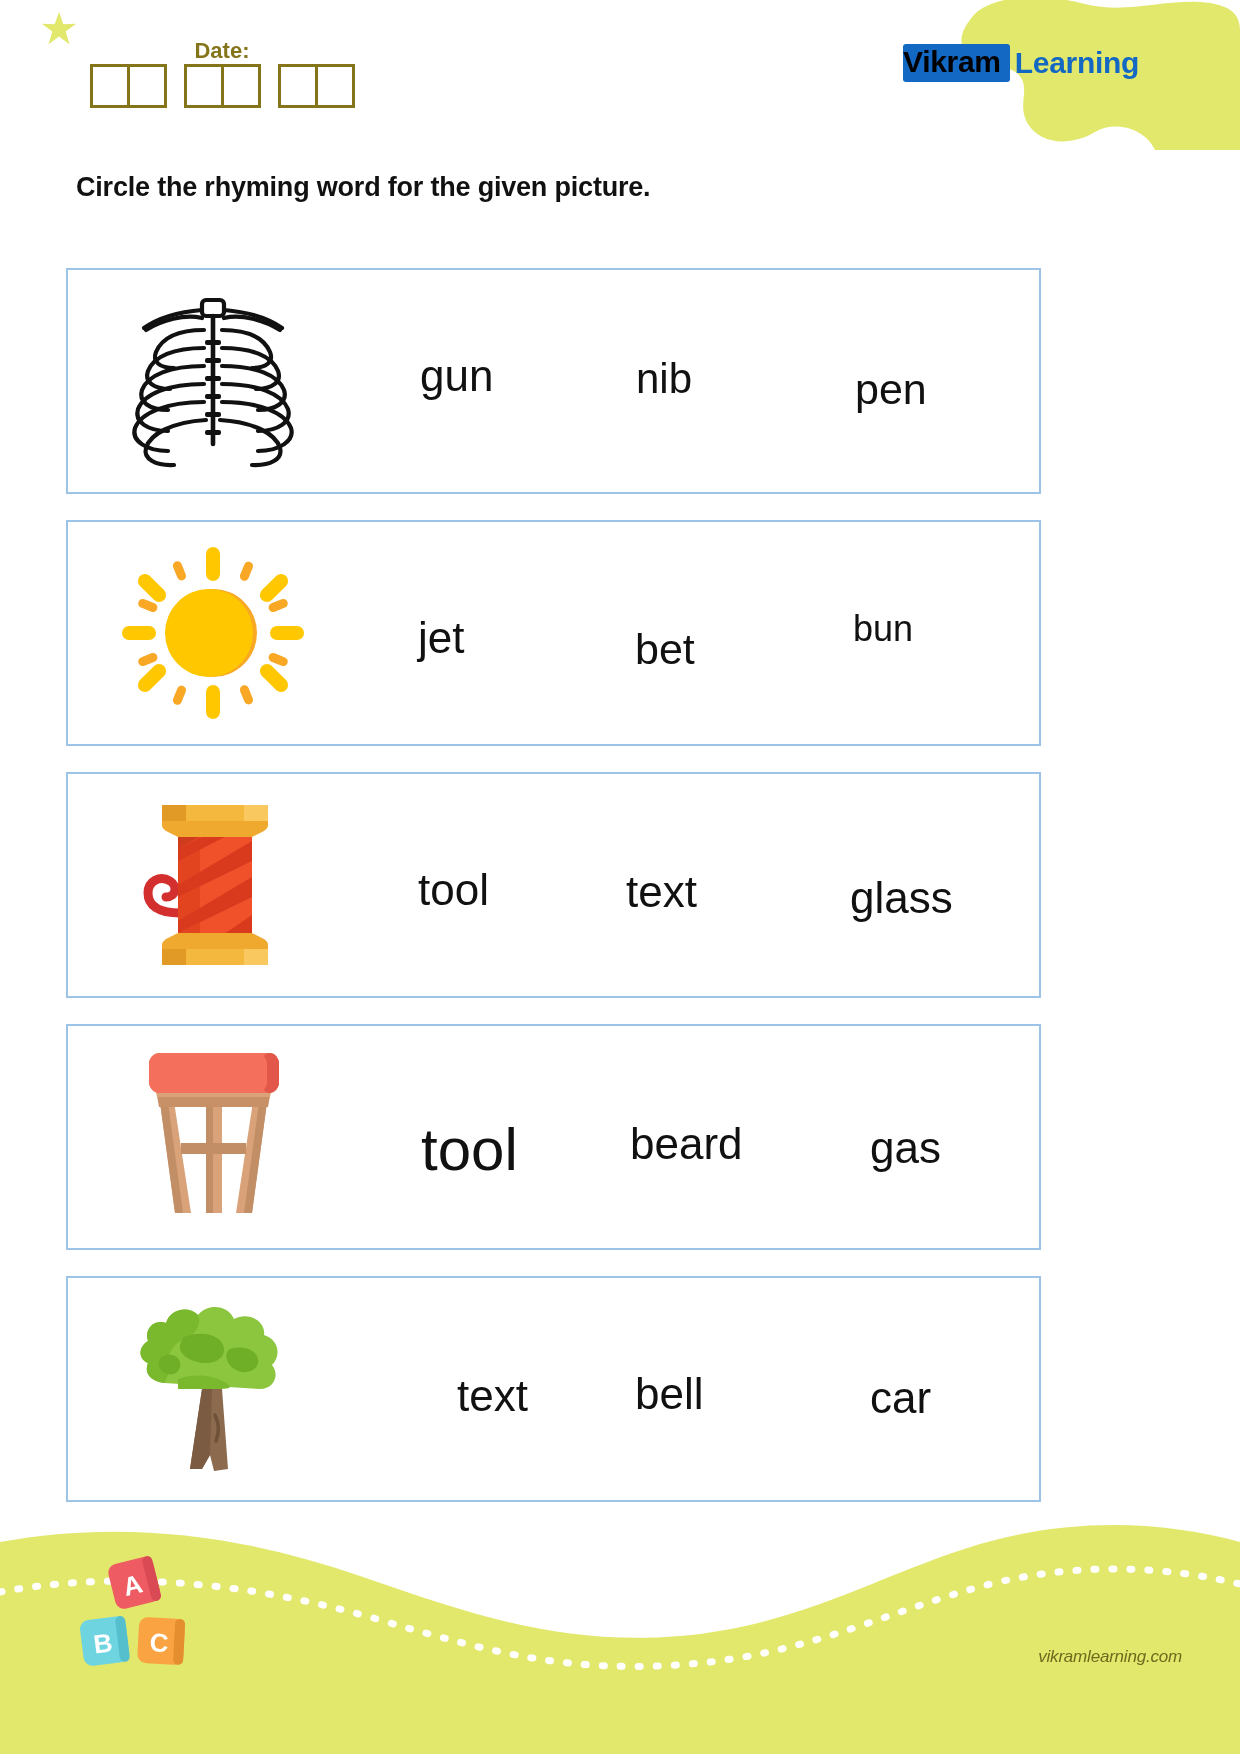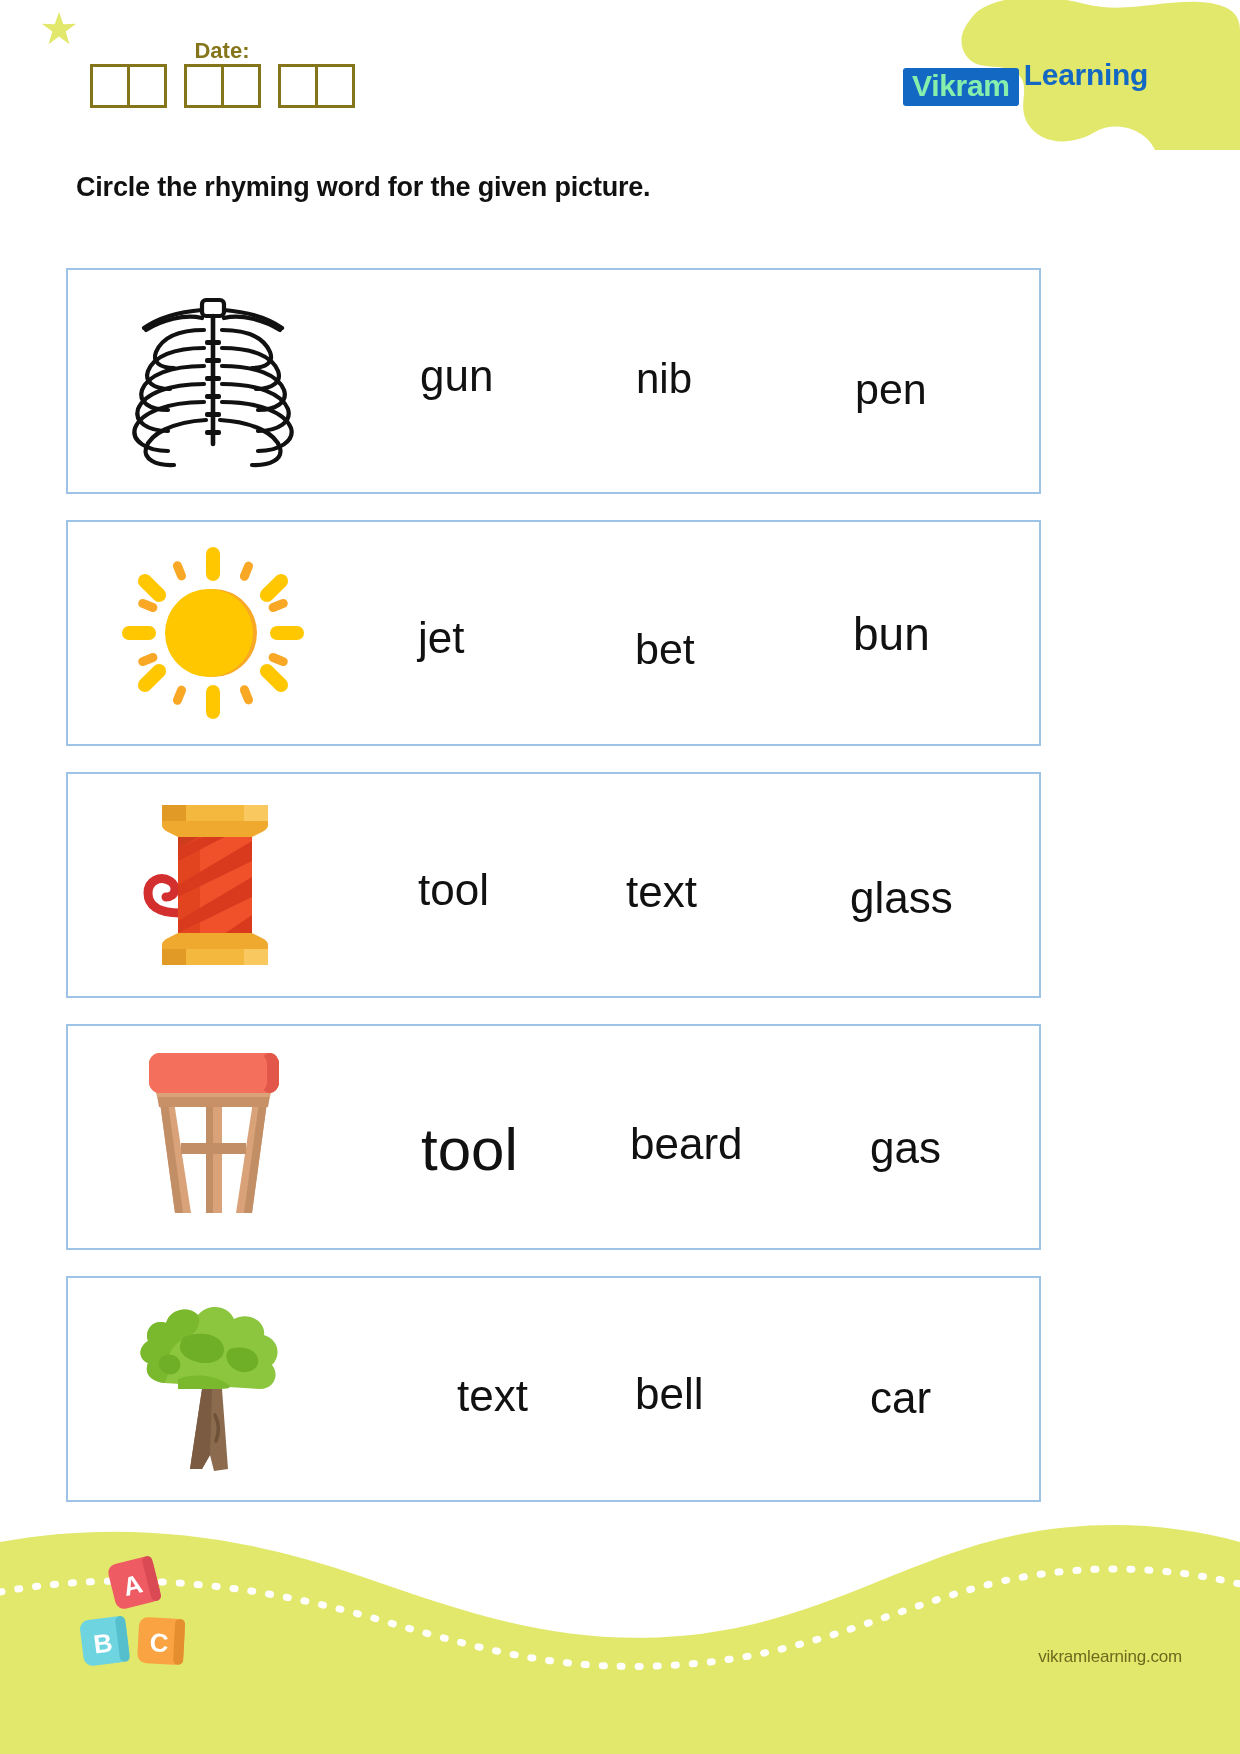--- a/index.html
+++ b/index.html
@@ -10,24 +10,23 @@
     overflow:hidden;
   }
   .page { position:relative; width:1240px; height:1754px; background:#fff; }
 
   
   .header-blob { position:absolute; top:0; right:0; width:330px; height:150px; pointer-events:none; }
   .star-deco { position:absolute; top:10px; left:40px; width:38px; height:38px; }
 
   .logo { position:absolute; top:44px; left:903px; display:flex; align-items:center; z-index:5; }
   .logo-mark {
-    background:#1368C4; color:#86efac; font-weight:bold; font-size:30px;
-    padding:3px 9px 5px 9px; border-radius:3px; letter-spacing:-0.3px; line-height:1;
+    background:#1368C4; color:#000000; font-weight:bold; font-size:30px;
+    padding:3px 9px 5px 0; border-radius:3px; letter-spacing:-0.3px; line-height:1;
     font-family:"Liberation Sans", sans-serif;
-    margin-top:24px;
   }
   .logo-word {
     color:#1368C4; font-weight:bold; font-size:30px; margin-left:5px;
     letter-spacing:-0.3px; line-height:1;
     font-family:"Liberation Sans", sans-serif;
   }
 
   
   .date-row { position:absolute; top:38px; left:72px; display:flex; align-items:center;flex-direction:column; }
   .date-label { color:#85751a; font-weight:bold; font-size:22px; font-family:"Liberation Sans", sans-serif; }
@@ -60,20 +59,21 @@
     font-size:44px; color:#111; font-family:"Liberation Sans", sans-serif;
     white-space:nowrap; line-height:1;
   }
 
   
   .footer { position:absolute; left:0; bottom:0; width:1240px; height:330px; pointer-events:none; }
   .site-url {
     position:absolute; right:58px; bottom:87px;
     color:#6f6a1e; font-size:17px; font-family:"Liberation Sans", sans-serif;
     letter-spacing:-0.2px;
+    font-style:italic;
   }
   .abc-blocks { position:absolute; left:78px; bottom:72px; width:140px; height:130px; }
 </style>
 </head>
 <body>
 
 <div class="page">
 
   <svg class="header-blob" viewBox="0 0 330 150">
     <path d="M60,20 C75,-5 130,-8 175,4 C215,14 250,0 290,2 C320,4 330,14 330,30
@@ -179,21 +179,21 @@
             <rect x="20" y="112" width="20" height="9" rx="4.5" transform="rotate(-22 30 117)"></rect>
             <rect x="150" y="112" width="20" height="9" rx="4.5" transform="rotate(22 160 117)"></rect>
           </g>
           <circle cx="95" cy="90" r="44" fill="#F9A826"></circle>
           <circle cx="91" cy="90" r="44" fill="#FFC700"></circle>
         </svg>
       </div>
       <div class="words-cell">
         <span class="word" style="left:60px; top:78px; font-size:44px;">jet</span>
         <span class="word" style="left:277px; top:90px; font-size:43px;">bet</span>
-        <span class="word" style="left:495px; top:73px; font-size:46px;">bun</span>
+        <span class="word" style="left:495px; top:73px; font-size:36px;">bun</span>
       </div>
     </div>
 
     <div class="qrow">
       <div class="pic-cell">
         <svg width="190" height="185" viewBox="0 0 190 185">
 
           <path d="M62,120 C40,120 30,112 30,100 C30,88 42,82 52,88 C60,93 58,104 48,104" fill="none" stroke="#D32F2F" stroke-width="9" stroke-linecap="round"></path>
 
           <rect x="60" y="36" width="74" height="112" fill="#F0502A"></rect>

